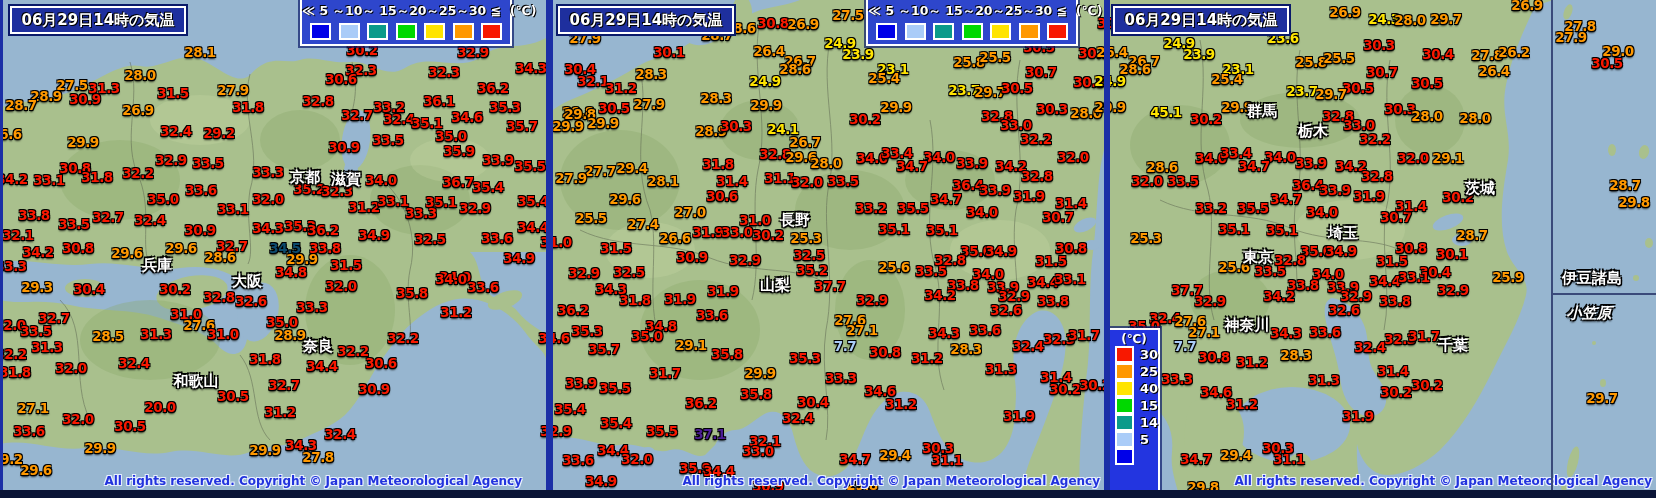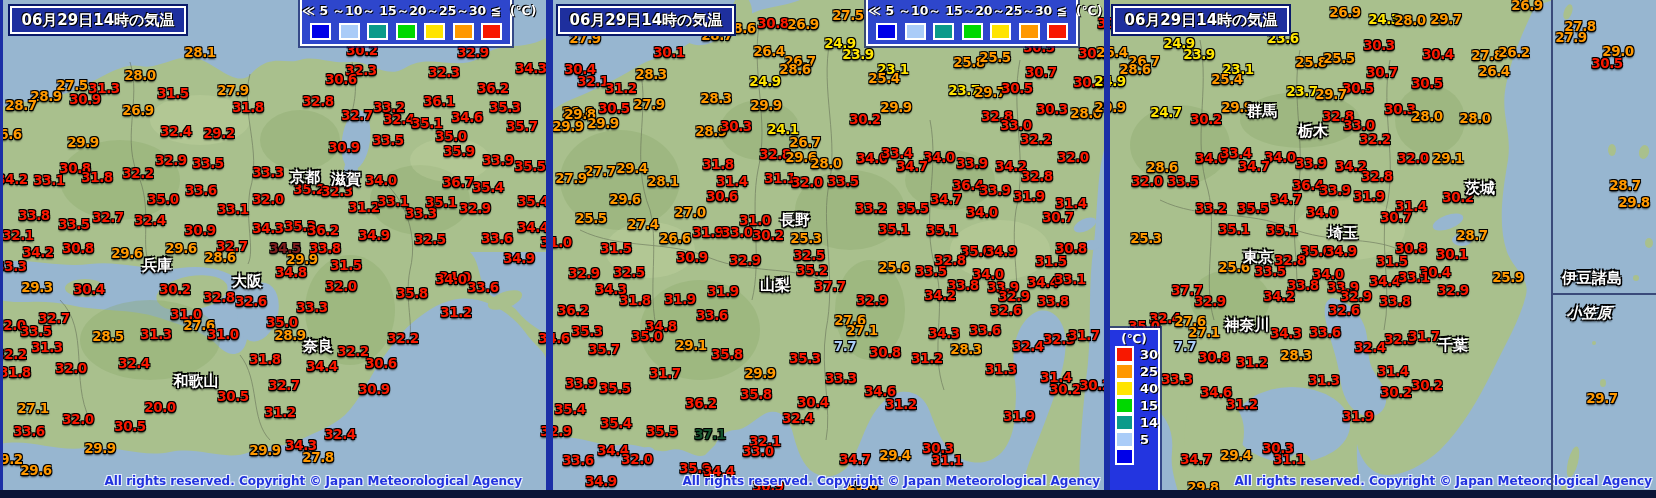--- a/index.html
+++ b/index.html
@@ -217,21 +217,21 @@
       <span class="temp" style="left: 441px; top: 202px; color: rgb(248, 24, 0);">35.1</span>
       <span class="temp" style="left: 475px; top: 208px; color: rgb(248, 24, 0);">32.9</span>
       <span class="temp" style="left: 421px; top: 213px; color: rgb(248, 24, 0);">33.3</span>
       <span class="temp" style="left: 300px; top: 226px; color: rgb(248, 24, 0);">35.3</span>
       <span class="temp" style="left: 323px; top: 230px; color: rgb(248, 24, 0);">36.2</span>
       <span class="temp" style="left: 533px; top: 227px; color: rgb(248, 24, 0);">34.4</span>
       <span class="temp" style="left: 374px; top: 235px; color: rgb(248, 24, 0);">34.9</span>
       <span class="temp" style="left: 430px; top: 239px; color: rgb(248, 24, 0);">32.5</span>
       <span class="temp" style="left: 497px; top: 238px; color: rgb(248, 24, 0);">33.6</span>
       <span class="temp" style="left: 325px; top: 248px; color: rgb(248, 24, 0);">33.8</span>
-      <span class="temp" style="left: 285px; top: 248px; color: #7f1d1d;">34.5</span>
+      <span class="temp" style="left: 285px; top: 248px; color: #0c4a6e;">34.5</span>
       <span class="temp" style="left: 302px; top: 259px; color: rgb(255, 152, 0);">29.9</span>
       <span class="temp" style="left: 519px; top: 258px; color: rgb(248, 24, 0);">34.9</span>
       <span class="temp" style="left: 346px; top: 265px; color: rgb(248, 24, 0);">31.5</span>
       <span class="temp" style="left: 291px; top: 272px; color: rgb(248, 24, 0);">34.8</span>
       <span class="temp" style="left: 455px; top: 277px; color: rgb(248, 24, 0);">34.0</span>
       <span class="temp" style="left: 37px; top: 287px; color: rgb(255, 152, 0);">29.3</span>
       <span class="temp" style="left: 89px; top: 289px; color: rgb(248, 24, 0);">30.4</span>
       <span class="temp" style="left: 175px; top: 289px; color: rgb(248, 24, 0);">30.2</span>
       <span class="temp" style="left: 219px; top: 297px; color: rgb(248, 24, 0);">32.8</span>
       <span class="temp" style="left: 251px; top: 301px; color: rgb(248, 24, 0);">32.6</span>
@@ -406,21 +406,21 @@
       <span class="temp" style="left: 760px; top: 373px; color: rgb(255, 152, 0);">29.9</span>
       <span class="temp" style="left: 581px; top: 383px; color: rgb(248, 24, 0);">33.9</span>
       <span class="temp" style="left: 615px; top: 388px; color: rgb(248, 24, 0);">35.5</span>
       <span class="temp" style="left: 756px; top: 394px; color: rgb(248, 24, 0);">35.8</span>
       <span class="temp" style="left: 701px; top: 403px; color: rgb(248, 24, 0);">36.2</span>
       <span class="temp" style="left: 813px; top: 402px; color: rgb(248, 24, 0);">30.4</span>
       <span class="temp" style="left: 570px; top: 409px; color: rgb(248, 24, 0);">35.4</span>
       <span class="temp" style="left: 798px; top: 418px; color: rgb(248, 24, 0);">32.4</span>
       <span class="temp" style="left: 616px; top: 423px; color: rgb(248, 24, 0);">35.4</span>
       <span class="temp" style="left: 662px; top: 431px; color: rgb(248, 24, 0);">35.5</span>
-      <span class="temp" style="left: 710px; top: 434px; color: #14532d;">37.1</span>
+      <span class="temp" style="left: 710px; top: 434px; color: #4c1d95;">37.1</span>
       <span class="temp" style="left: 765px; top: 441px; color: rgb(248, 24, 0);">32.1</span>
       <span class="temp" style="left: 758px; top: 451px; color: rgb(248, 24, 0);">33.0</span>
       <span class="temp" style="left: 613px; top: 450px; color: rgb(248, 24, 0);">34.4</span>
       <span class="temp" style="left: 637px; top: 459px; color: rgb(248, 24, 0);">32.0</span>
       <span class="temp" style="left: 578px; top: 460px; color: rgb(248, 24, 0);">33.6</span>
       <span class="temp" style="left: 695px; top: 468px; color: rgb(248, 24, 0);">35.9</span>
       <span class="temp" style="left: 719px; top: 471px; color: rgb(248, 24, 0);">34.4</span>
       <span class="temp" style="left: 601px; top: 481px; color: rgb(248, 24, 0);">34.9</span>
       <span class="temp" style="left: 768px; top: 486px; color: rgb(248, 24, 0);">30.9</span>
       <span class="temp" style="left: 554px; top: 338px; color: rgb(248, 24, 0);">34.6</span>
@@ -467,21 +467,21 @@
       <span class="temp" style="left: 1135px; top: 69px; color: rgb(255, 152, 0);">28.6</span>
       <span class="temp" style="left: 1382px; top: 72px; color: rgb(248, 24, 0);">30.7</span>
       <span class="temp" style="left: 1238px; top: 69px; color: rgb(255, 228, 0);">23.1</span>
       <span class="temp" style="left: 1227px; top: 79px; color: rgb(255, 152, 0);">25.4</span>
       <span class="temp" style="left: 1110px; top: 81px; color: rgb(255, 228, 0);">24.9</span>
       <span class="temp" style="left: 1358px; top: 88px; color: rgb(248, 24, 0);">30.5</span>
       <span class="temp" style="left: 1302px; top: 91px; color: rgb(255, 228, 0);">23.7</span>
       <span class="temp" style="left: 1331px; top: 94px; color: rgb(255, 152, 0);">29.7</span>
       <span class="temp" style="left: 1110px; top: 107px; color: rgb(255, 152, 0);">29.9</span>
       <span class="temp" style="left: 1237px; top: 107px; color: rgb(255, 152, 0);">29.9</span>
-      <span class="temp" style="left: 1166px; top: 112px; color: rgb(255, 228, 0);">24.7</span>
+      <span class="temp" style="left: 1166px; top: 112px; color: rgb(255, 228, 0);">45.1</span>
       <span class="temp" style="left: 1410px; top: 20px; color: rgb(255, 152, 0);">28.0</span>
       <span class="temp" style="left: 1446px; top: 19px; color: rgb(255, 152, 0);">29.7</span>
       <span class="temp" style="left: 1527px; top: 5px; color: rgb(255, 152, 0);">26.9</span>
       <span class="temp" style="left: 1438px; top: 54px; color: rgb(248, 24, 0);">30.4</span>
       <span class="temp" style="left: 1487px; top: 55px; color: rgb(255, 152, 0);">27.8</span>
       <span class="temp" style="left: 1514px; top: 52px; color: rgb(255, 152, 0);">26.2</span>
       <span class="temp" style="left: 1494px; top: 71px; color: rgb(255, 152, 0);">26.4</span>
       <span class="temp" style="left: 1427px; top: 83px; color: rgb(248, 24, 0);">30.5</span>
       <span class="temp" style="left: 1400px; top: 109px; color: rgb(248, 24, 0);">30.3</span>
       <span class="temp" style="left: 1427px; top: 116px; color: rgb(255, 152, 0);">28.0</span>

